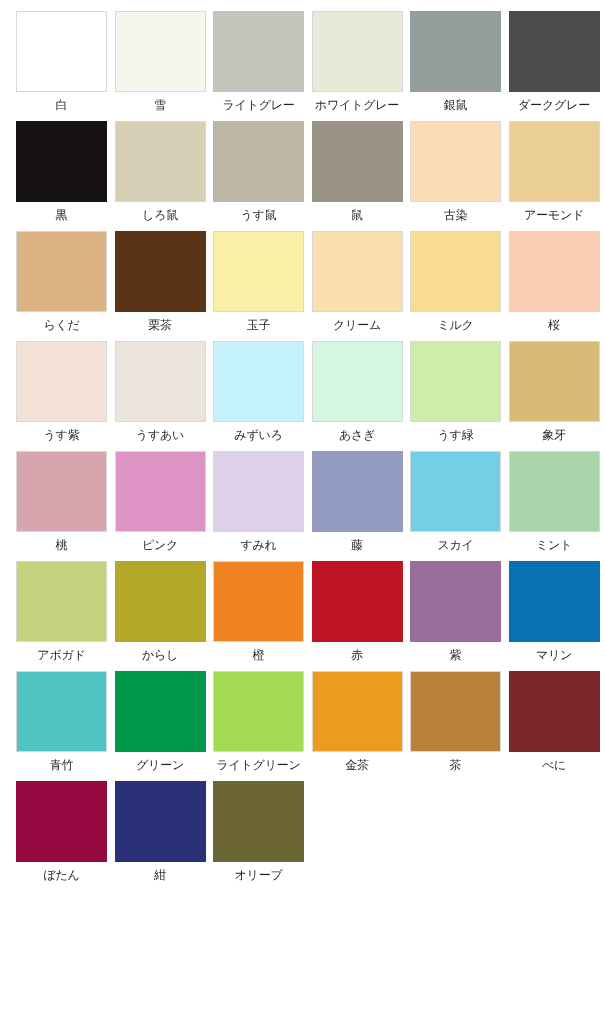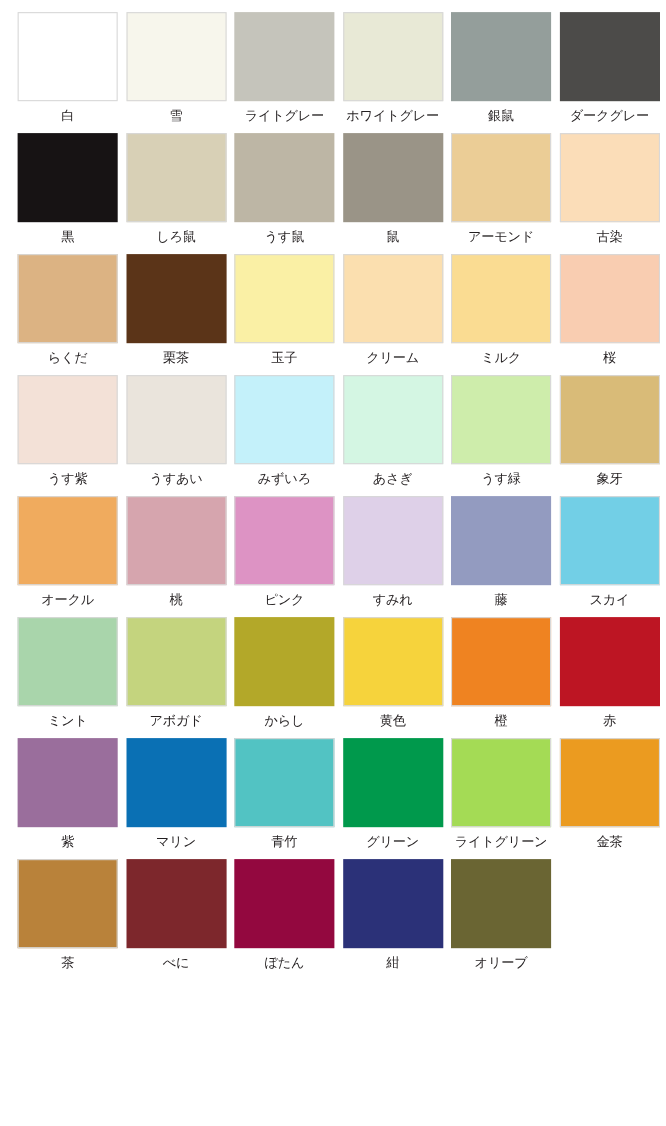--- a/index.html
+++ b/index.html
@@ -97,28 +97,28 @@
       </div>
       <div class="swatch-cell">
         <span class="swatch-chip" style="background-color: rgb(189, 182, 165);"></span>
         <span class="swatch-label">うす鼠</span>
       </div>
       <div class="swatch-cell">
         <span class="swatch-chip" style="background-color: rgb(154, 148, 135);"></span>
         <span class="swatch-label">鼠</span>
       </div>
       <div class="swatch-cell">
+        <span class="swatch-chip has-outline" style="background-color: rgb(251, 221, 184); border-color: rgb(216, 216, 216);"></span>
+        <span class="swatch-label">古染</span>
+      </div>
+      <div class="swatch-cell">
         <span class="swatch-chip has-outline" style="background-color: rgb(235, 205, 150); border-color: rgb(216, 216, 216);"></span>
         <span class="swatch-label">アーモンド</span>
       </div>
       <div class="swatch-cell">
-        <span class="swatch-chip has-outline" style="background-color: rgb(251, 221, 184); border-color: rgb(216, 216, 216);"></span>
-        <span class="swatch-label">古染</span>
-      </div>
-      <div class="swatch-cell">
         <span class="swatch-chip has-outline" style="background-color: rgb(220, 179, 131); border-color: rgb(216, 216, 216);"></span>
         <span class="swatch-label">らくだ</span>
       </div>
       <div class="swatch-cell">
         <span class="swatch-chip" style="background-color: rgb(91, 52, 24);"></span>
         <span class="swatch-label">栗茶</span>
       </div>
       <div class="swatch-cell">
         <span class="swatch-chip has-outline" style="background-color: rgb(250, 240, 165); border-color: rgb(216, 216, 216);"></span>
         <span class="swatch-label">玉子</span>
@@ -153,24 +153,20 @@
       </div>
       <div class="swatch-cell">
         <span class="swatch-chip has-outline" style="background-color: rgb(206, 237, 171); border-color: rgb(216, 216, 216);"></span>
         <span class="swatch-label">うす緑</span>
       </div>
       <div class="swatch-cell">
         <span class="swatch-chip has-outline" style="background-color: rgb(217, 187, 120); border-color: rgb(216, 216, 216);"></span>
         <span class="swatch-label">象牙</span>
       </div>
       <div class="swatch-cell">
-        <span class="swatch-chip has-outline" style="background-color: rgb(240, 171, 94); border-color: rgb(216, 216, 216);"></span>
-        <span class="swatch-label">オークル</span>
-      </div>
-      <div class="swatch-cell">
         <span class="swatch-chip has-outline" style="background-color: rgb(214, 165, 174); border-color: rgb(216, 216, 216);"></span>
         <span class="swatch-label">桃</span>
       </div>
       <div class="swatch-cell">
         <span class="swatch-chip has-outline" style="background-color: rgb(221, 147, 196); border-color: rgb(216, 216, 216);"></span>
         <span class="swatch-label">ピンク</span>
       </div>
       <div class="swatch-cell">
         <span class="swatch-chip has-outline" style="background-color: rgb(222, 208, 232); border-color: rgb(216, 216, 216);"></span>
         <span class="swatch-label">すみれ</span>
@@ -187,24 +183,20 @@
         <span class="swatch-chip has-outline" style="background-color: rgb(169, 213, 171); border-color: rgb(216, 216, 216);"></span>
         <span class="swatch-label">ミント</span>
       </div>
       <div class="swatch-cell">
         <span class="swatch-chip has-outline" style="background-color: rgb(196, 212, 126); border-color: rgb(216, 216, 216);"></span>
         <span class="swatch-label">アボガド</span>
       </div>
       <div class="swatch-cell">
         <span class="swatch-chip" style="background-color: rgb(179, 168, 41);"></span>
         <span class="swatch-label">からし</span>
-      </div>
-      <div class="swatch-cell">
-        <span class="swatch-chip has-outline" style="background-color: rgb(246, 211, 60); border-color: rgb(216, 216, 216);"></span>
-        <span class="swatch-label">黄色</span>
       </div>
       <div class="swatch-cell">
         <span class="swatch-chip has-outline" style="background-color: rgb(239, 131, 33); border-color: rgb(216, 216, 216);"></span>
         <span class="swatch-label">橙</span>
       </div>
       <div class="swatch-cell">
         <span class="swatch-chip" style="background-color: rgb(189, 21, 35);"></span>
         <span class="swatch-label">赤</span>
       </div>
       <div class="swatch-cell">

